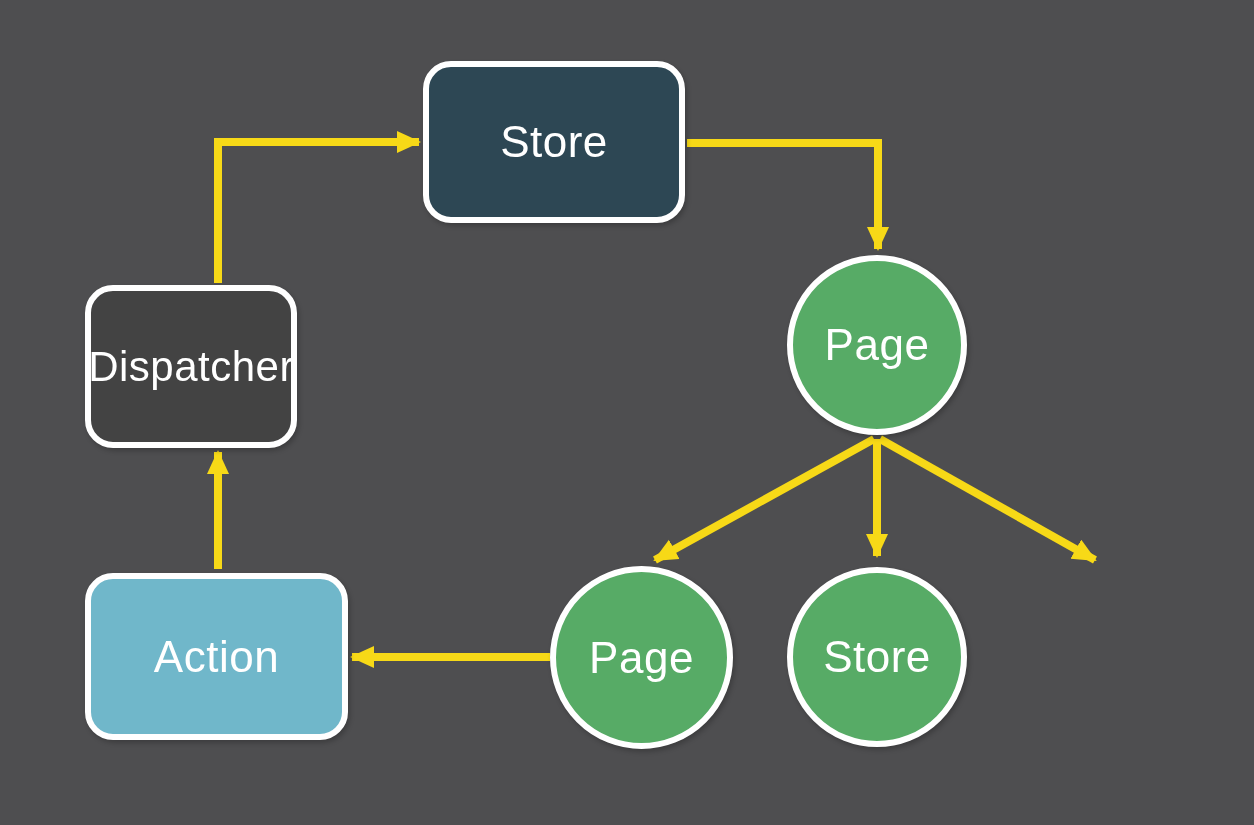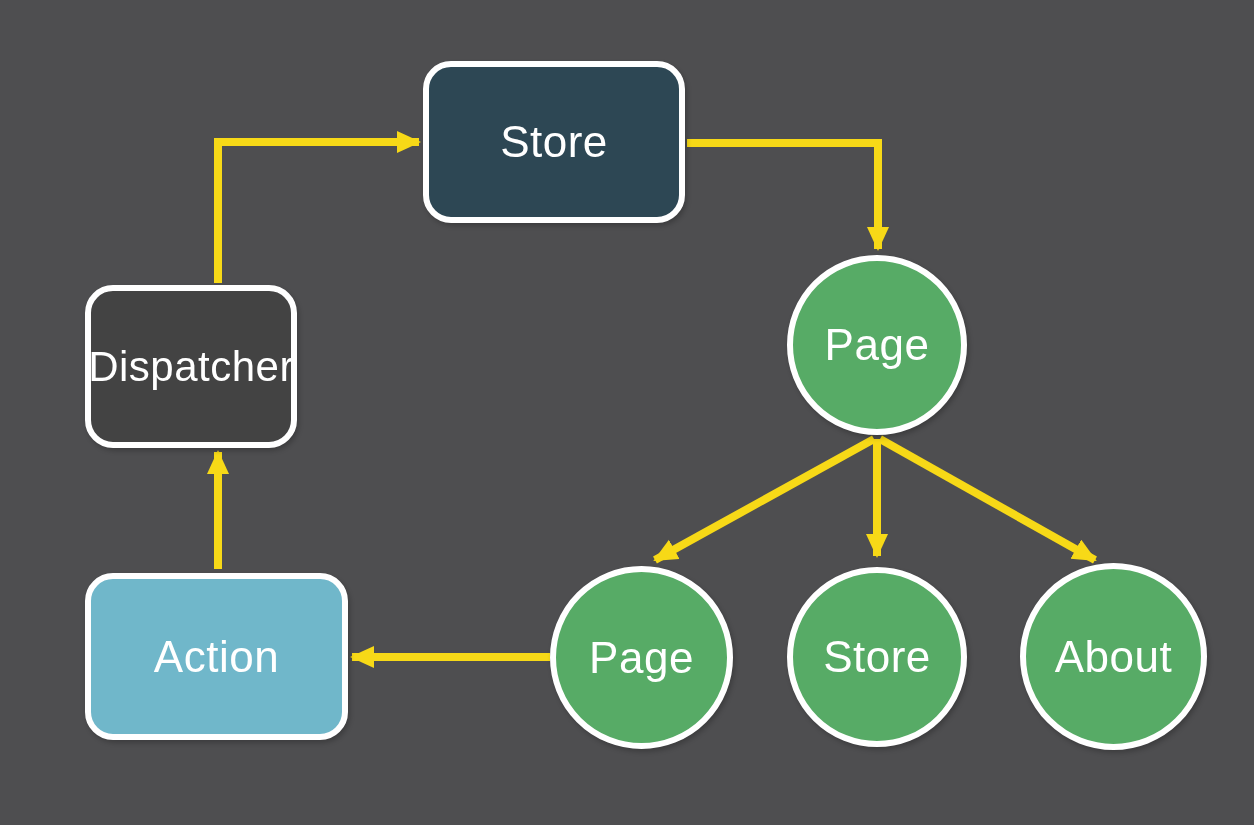--- a/index.html
+++ b/index.html
@@ -90,17 +90,14 @@
   </div>
 
   <div class="node circle-node" id="node-menu" style="background-color: rgb(87, 171, 102);">
     <span>Page</span>
   </div>
 
   <div class="node circle-node" id="node-home" style="background-color: rgb(87, 171, 102);">
     <span>Store</span>
   </div>
 
-  <div class="node circle-node" id="node-about" style="background-color: rgb(87, 171, 102);">
-    <span>About</span>
-  </div>
 
 </div>
 
 </body></html>

